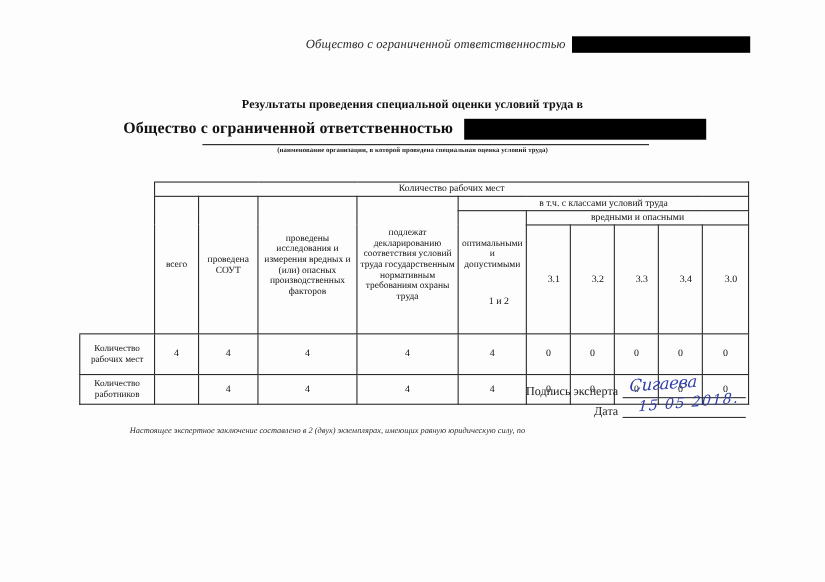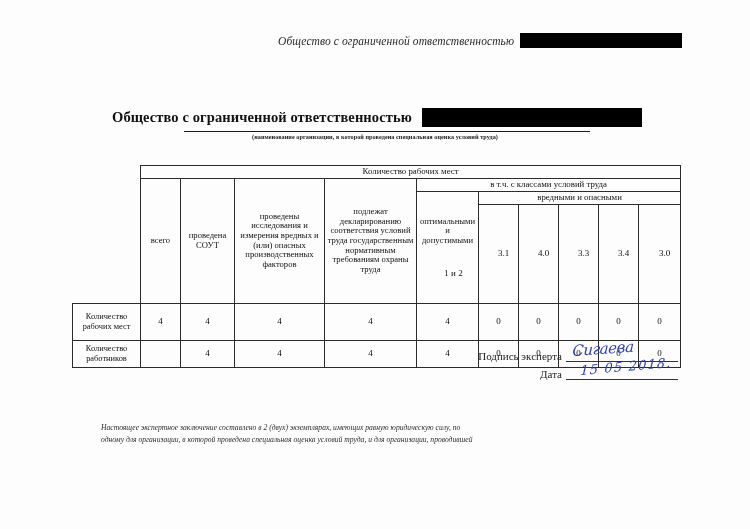--- a/index.html
+++ b/index.html
@@ -195,45 +195,45 @@
   .handwriting.date-hw {
     font-size: 13px;
     left: 14px;
     letter-spacing: 1.2px;
     transform: rotate(-5deg) skewX(-8deg);
   }
 
   
   .footer-note {
     position: absolute;
-    left: 101px;
+    left: 118px;
     top: 386px;
     width: 552px;
     font-style: italic;
     font-size: 7.6px;
     line-height: 1.55;
     color: #2b2b2b;
     text-align: justify;
-    margin-top: 36px;
   }
   .footer-note .l1 { display: block; }
   .footer-note .l2 { display: block; }
   .footer-note .l3 { display: block; }
 </style>
 </head>
 <body>
 
 <div class="page">
 
   <div class="top-org-line">
     <span class="top-org-text">Общество с ограниченной ответственностью</span>
     <span class="redaction-bar-top"></span>
   </div>
 
 
+  <div class="doc-subtitle">Результаты проведения специальной оценки условий труда в</div>
 
   <div class="org-block">
     <span class="org-name">Общество с ограниченной ответственностью</span>
     <span class="redaction-bar-org"></span>
   </div>
   <div class="org-rule"></div>
   <div class="org-caption">(наименование организации, в которой проведена специальная оценка условий труда)</div>
 
   <table class="sout-table">
     <colgroup>
@@ -264,21 +264,21 @@
       <tr>
         <td rowspan="2">
           <div>оптимальными и допустимыми</div>
           <div style="height:22px"></div>
           <div class="cls">1 и 2</div>
         </td>
         <td class="hdr-group" colspan="5">вредными и опасными</td>
       </tr>
       <tr>
         <td class="cls cell-tall">3.1</td>
-        <td class="cls">4.0</td>
+        <td class="cls">3.2</td>
         <td class="cls">3.3</td>
         <td class="cls">3.4</td>
         <td class="cls">3.0</td>
       </tr>
 
       <tr>
         <td class="row-label" style="height:34px">Количество рабочих мест</td>
         <td class="val">4</td>
         <td class="val">4</td>
         <td class="val">4</td>
@@ -316,16 +316,15 @@
     <div class="sign-row">
       <span class="sign-label">Дата</span>
       <span class="sign-rule">
         <span class="handwriting date-hw">15 05 2018.</span>
       </span>
     </div>
   </div>
 
   <div class="footer-note">
     <span class="l1">Настоящее экспертное заключение   составлено   в 2 (двух) экземплярах,   имеющих равную юридическую силу, по</span>
-    <span class="l2">одному для организации, в которой проведена специальная оценка условий труда, и для организации, проводившей</span>
   </div>
 
 </div>
 
 </body></html>

